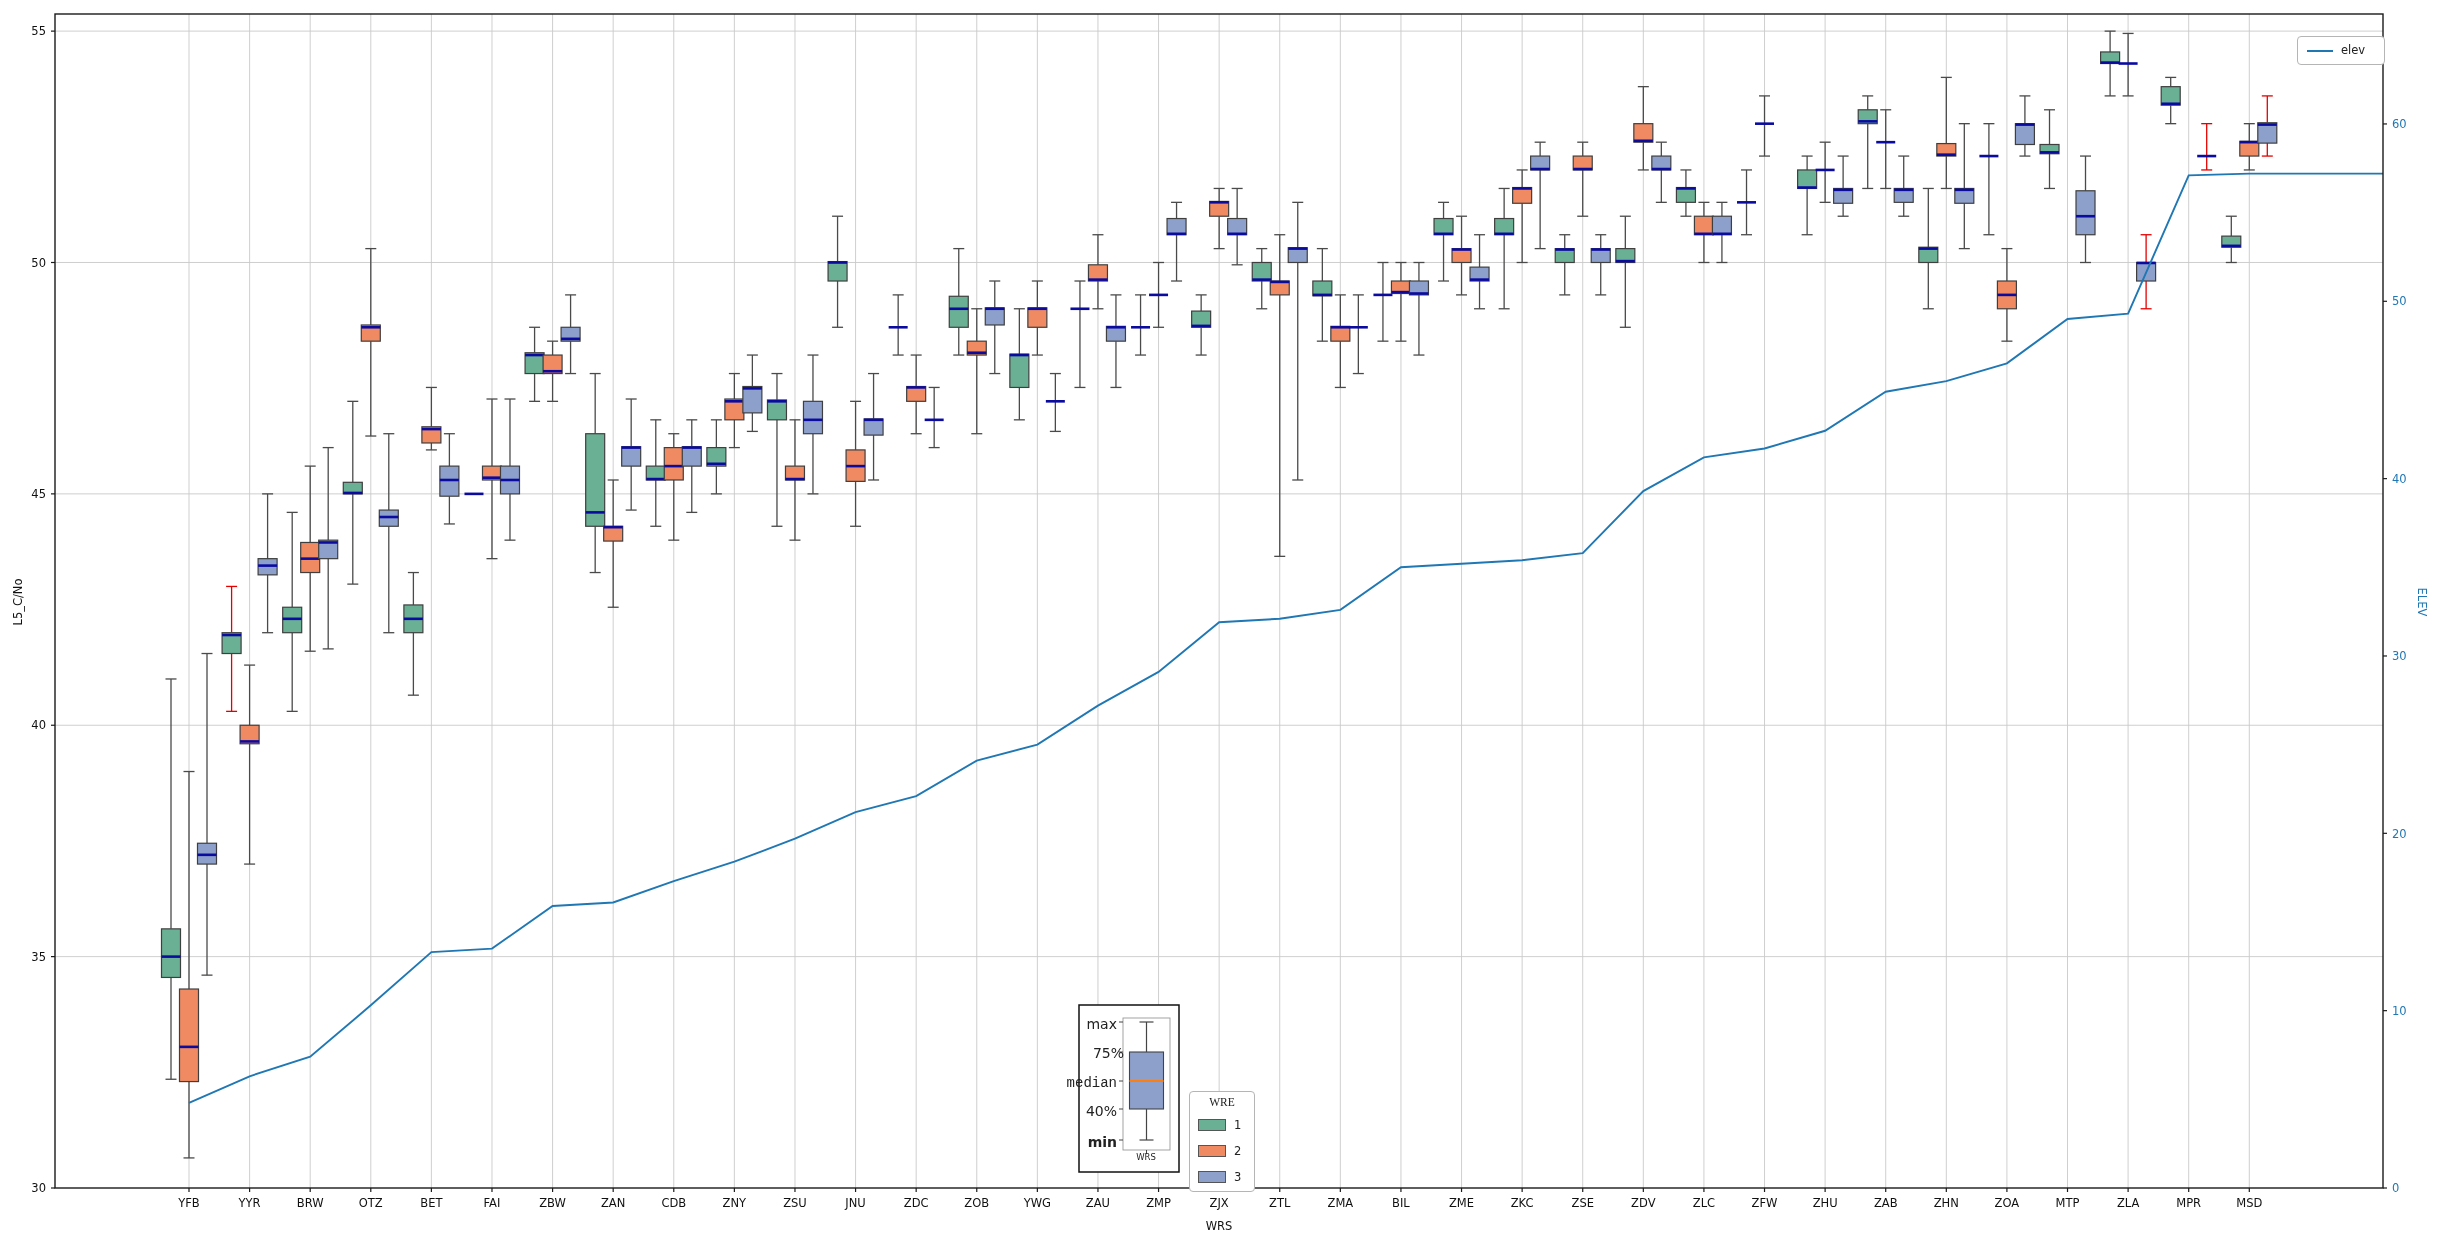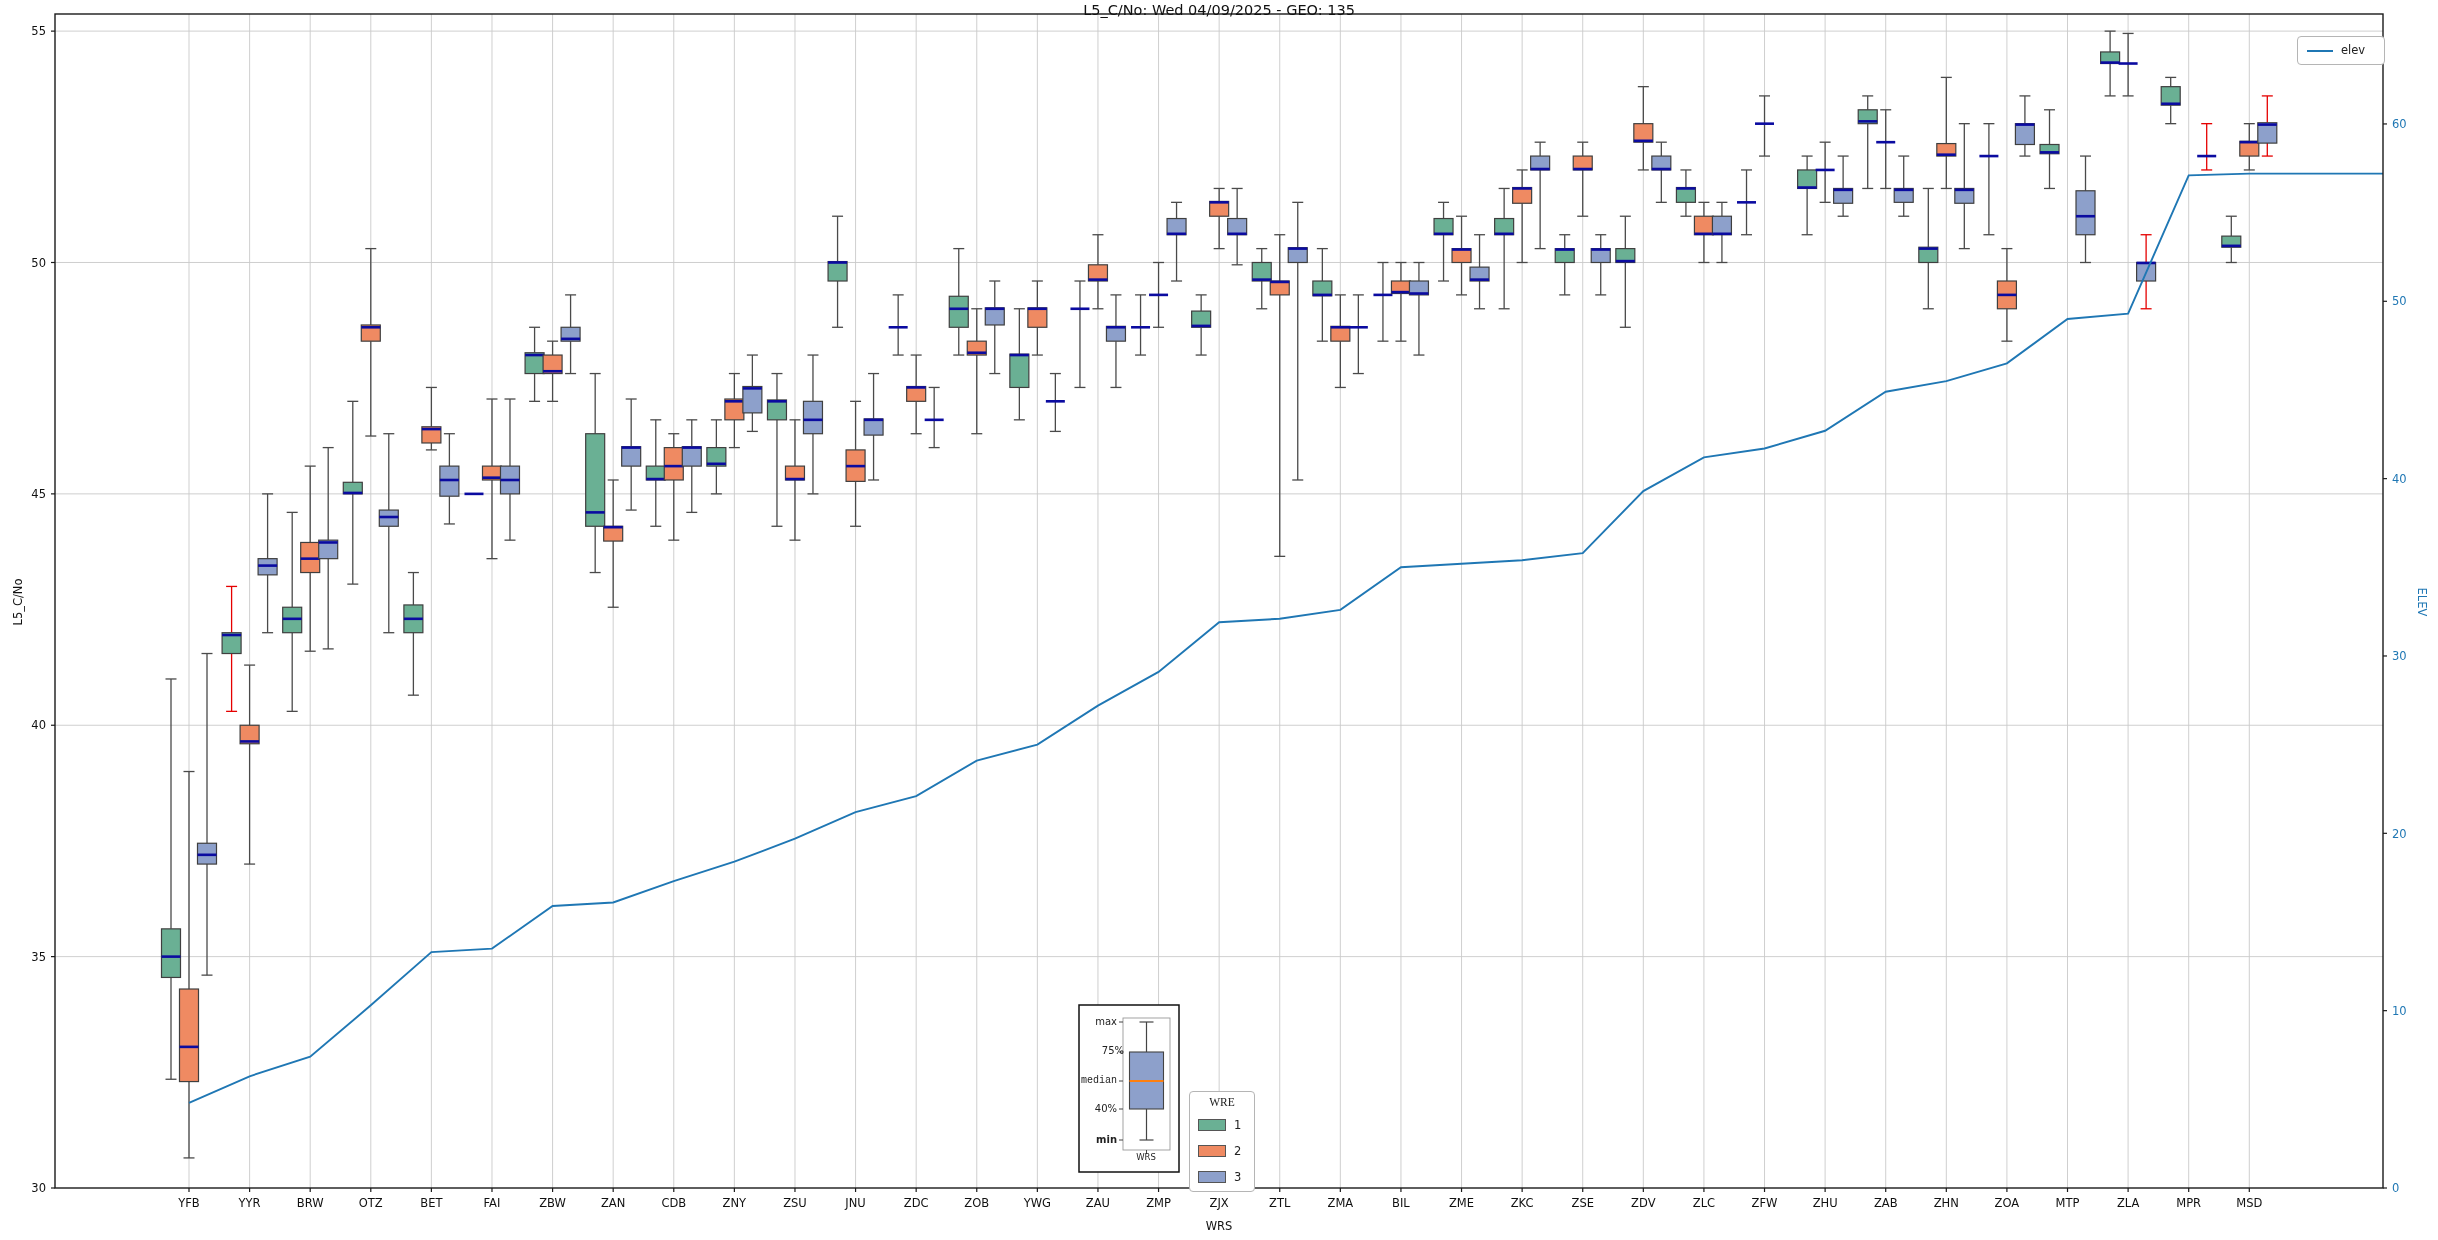--- a/index.html
+++ b/index.html
@@ -8,21 +8,21 @@
   #plot-svg{position:absolute;left:0;top:0;}
   .abs{position:absolute;white-space:nowrap;}
   .title{font-size:14.5px;color:#111;text-align:center;}
   .axlab{font-size:11.5px;color:#111;}
   .blue{color:#1f77b4;}
   .legend-box{position:absolute;border:1px solid #b5b5b5;border-radius:4px;background:#fff;}
   .leg-text{font-size:11.5px;color:#222;}
   .wre-title{font-size:11.5px;color:#222;text-align:center;font-family:Liberation Serif, serif;}
   .wre-row{position:absolute;display:flex;align-items:center;gap:8px;}
   .swatch{width:26px;height:10px;border:1px solid #555;}
-  .inset-lab{font-size:10px;color:#222;text-align:right;}
+  .inset-lab{font-size:14px;color:#222;text-align:right;}
   .inset-x{font-size:8.5px;color:#222;text-align:center;}
 </style>
 </head>
 <body>
 
 <div id="stage">
   <svg id="plot-svg" width="2438" height="1240" viewBox="0 0 2438 1240">
       <rect x="55" y="14" width="2328" height="1174" fill="#ffffff"></rect>
       <line x1="189" y1="14" x2="189" y2="1188" stroke="#c9c9c9" stroke-width="0.9"></line>
       <line x1="249.597" y1="14" x2="249.597" y2="1188" stroke="#c9c9c9" stroke-width="0.9"></line>
@@ -763,21 +763,20 @@
       <rect x="1129.5" y="1052" width="34" height="57" fill="#8da0cb" stroke="#444" stroke-width="1.1"></rect>
       <line x1="1129.5" y1="1081" x2="1163.5" y2="1081" stroke="#ff7f0e" stroke-width="1.8"></line>
       <line x1="1119" y1="1022" x2="1123" y2="1022" stroke="#444" stroke-width="1"></line>
       <line x1="1119" y1="1052" x2="1123" y2="1052" stroke="#444" stroke-width="1"></line>
       <line x1="1119" y1="1081" x2="1123" y2="1081" stroke="#444" stroke-width="1"></line>
       <line x1="1119" y1="1109" x2="1123" y2="1109" stroke="#444" stroke-width="1"></line>
       <line x1="1119" y1="1140" x2="1123" y2="1140" stroke="#444" stroke-width="1"></line>
       <line x1="1146.5" y1="1150" x2="1146.5" y2="1154" stroke="#444" stroke-width="1"></line>
     </svg>
 
-  <div class="abs title" style="left:55px;top:2px;width:2328px;">L5_C/No: Wed 04/09/2025 - GEO: 135</div>
 
   <div class="abs axlab" style="left:-12px;top:595px;transform:rotate(-90deg);transform-origin:center;width:60px;text-align:center;">L5_C/No</div>
 
   <div class="abs axlab blue" style="left:2392px;top:595px;transform:rotate(90deg);transform-origin:center;width:60px;text-align:center;">ELEV</div>
 
   <div class="abs axlab" style="left:55px;top:1219px;width:2328px;text-align:center;">WRS</div>
 
   <div class="legend-box" style="left:2297px;top:36px;width:86px;height:27px;">
     <svg width="86" height="27">
       <line x1="9" y1="14" x2="35" y2="14" stroke="#1f77b4" stroke-width="2"></line>

